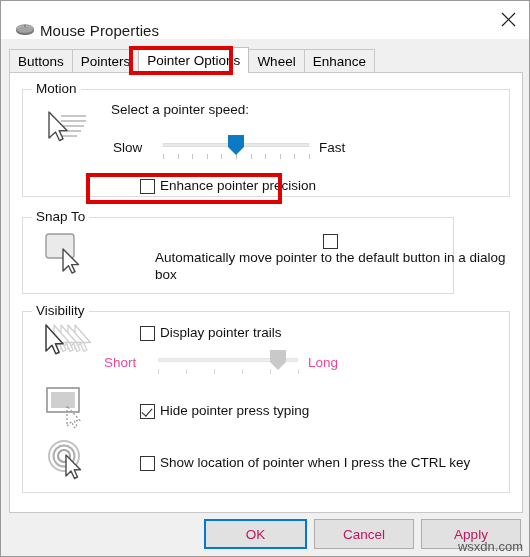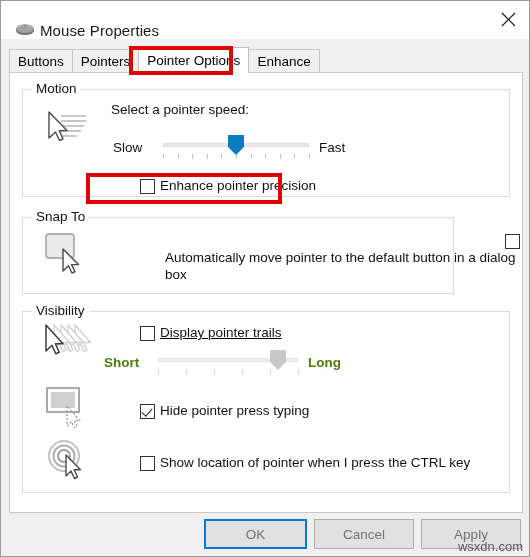--- a/index.html
+++ b/index.html
@@ -124,27 +124,27 @@
   #group-snapto  { left: 12px; top: 144px; width: 432px; height: 77px; }
   #group-visibility { left: 12px; top: 238px; width: 488px; height: 182px; }
 
   
   .static-text {
     position: absolute;
     font-size: 13.5px;
     color: #111111;
     white-space: nowrap;
   }
-  .dim { color: #4d7c0f; font-weight: bold; }
+  .dim { color: #ec4899; }
 
   
   .checkbox-row {
     position: absolute;
     display: flex;
-    align-items: flex-end;
+    align-items: center;
     cursor: default;
     padding-left: 36px;
   }
   .cbx {
     width: 15px;
     height: 15px;
     box-sizing: border-box;
     border: 1px solid #333333;
     background: #ffffff;
     flex: none;
@@ -226,21 +226,21 @@
   .icon-box { position: absolute; }
 
   
   .btn {
     position: absolute;
     height: 30px;
     background: #e1e1e1;
     border: 1px solid #adadad;
     box-sizing: border-box;
     font-size: 13.5px;
-    color: #737373;
+    color: #be185d;
     display: flex;
     align-items: center;
     justify-content: center;
     cursor: default;
   }
   .btn.default {
     border: 2px solid #0078d7;
   }
   #btn-ok     { left: 203px; top: 518px; width: 103px; }
   #btn-cancel { left: 313px; top: 518px; width: 100px; }
@@ -289,20 +289,21 @@
         <line x1="1" y1="1" x2="14" y2="14" stroke="#1a1a1a" stroke-width="1.2"></line>
         <line x1="14" y1="1" x2="1" y2="14" stroke="#1a1a1a" stroke-width="1.2"></line>
       </svg>
     </div>
   </div>
 
   <div id="tabstrip">
     <div class="tab">Buttons</div>
     <div class="tab">Pointers</div>
     <div class="tab selected">Pointer Options</div>
+    <div class="tab">Wheel</div>
     <div class="tab">Enhance</div>
   </div>
 
   <div id="tabpage">
 
     <div class="group" id="group-motion">
       <span class="group-label">Motion</span>
 
       <span class="icon-box" style="left:18px; top:18px;">
         <svg width="48" height="38" viewBox="0 0 48 38">
@@ -374,21 +375,21 @@
           <g fill="#ffffff" stroke="#cfcfcf" stroke-width="1.3" stroke-linejoin="round">
             <path d="M34 3 L34 27 L39.5 21.5 L43 29.5 L46 28 L42.5 20.5 L49.5 20.5 Z"></path>
             <path d="M27 3 L27 27 L32.5 21.5 L36 29.5 L39 28 L35.5 20.5 L42.5 20.5 Z"></path>
             <path d="M20 3 L20 27 L25.5 21.5 L29 29.5 L32 28 L28.5 20.5 L35.5 20.5 Z"></path>
             <path d="M13 3 L13 27 L18.5 21.5 L22 29.5 L25 28 L21.5 20.5 L28.5 20.5 Z"></path>
           </g>
           <path d="M5 3 L5 29 L11 23.2 L14.8 31.8 L18.2 30.2 L14.4 21.8 L22 21.8 Z" fill="#ffffff" stroke="#3c3c3c" stroke-width="1.5" stroke-linejoin="round"></path>
         </svg>
       </span>
 
-      <div class="checkbox-row" style="left:81px; top:12px;text-decoration:underline;">
+      <div class="checkbox-row" style="left:81px; top:12px;">
         <span class="cbx"></span>
         <span class="cbx-label">Display pointer trails</span>
       </div>
 
       <span class="static-text dim" style="left:81px; top:43px;">Short</span>
 
       <div class="slider disabled" id="trails-slider" style="left:135px; top:39px; width:140px;">
         <div class="track"></div>
         <div class="ticks">
             <i style="left: 0%;"></i>

